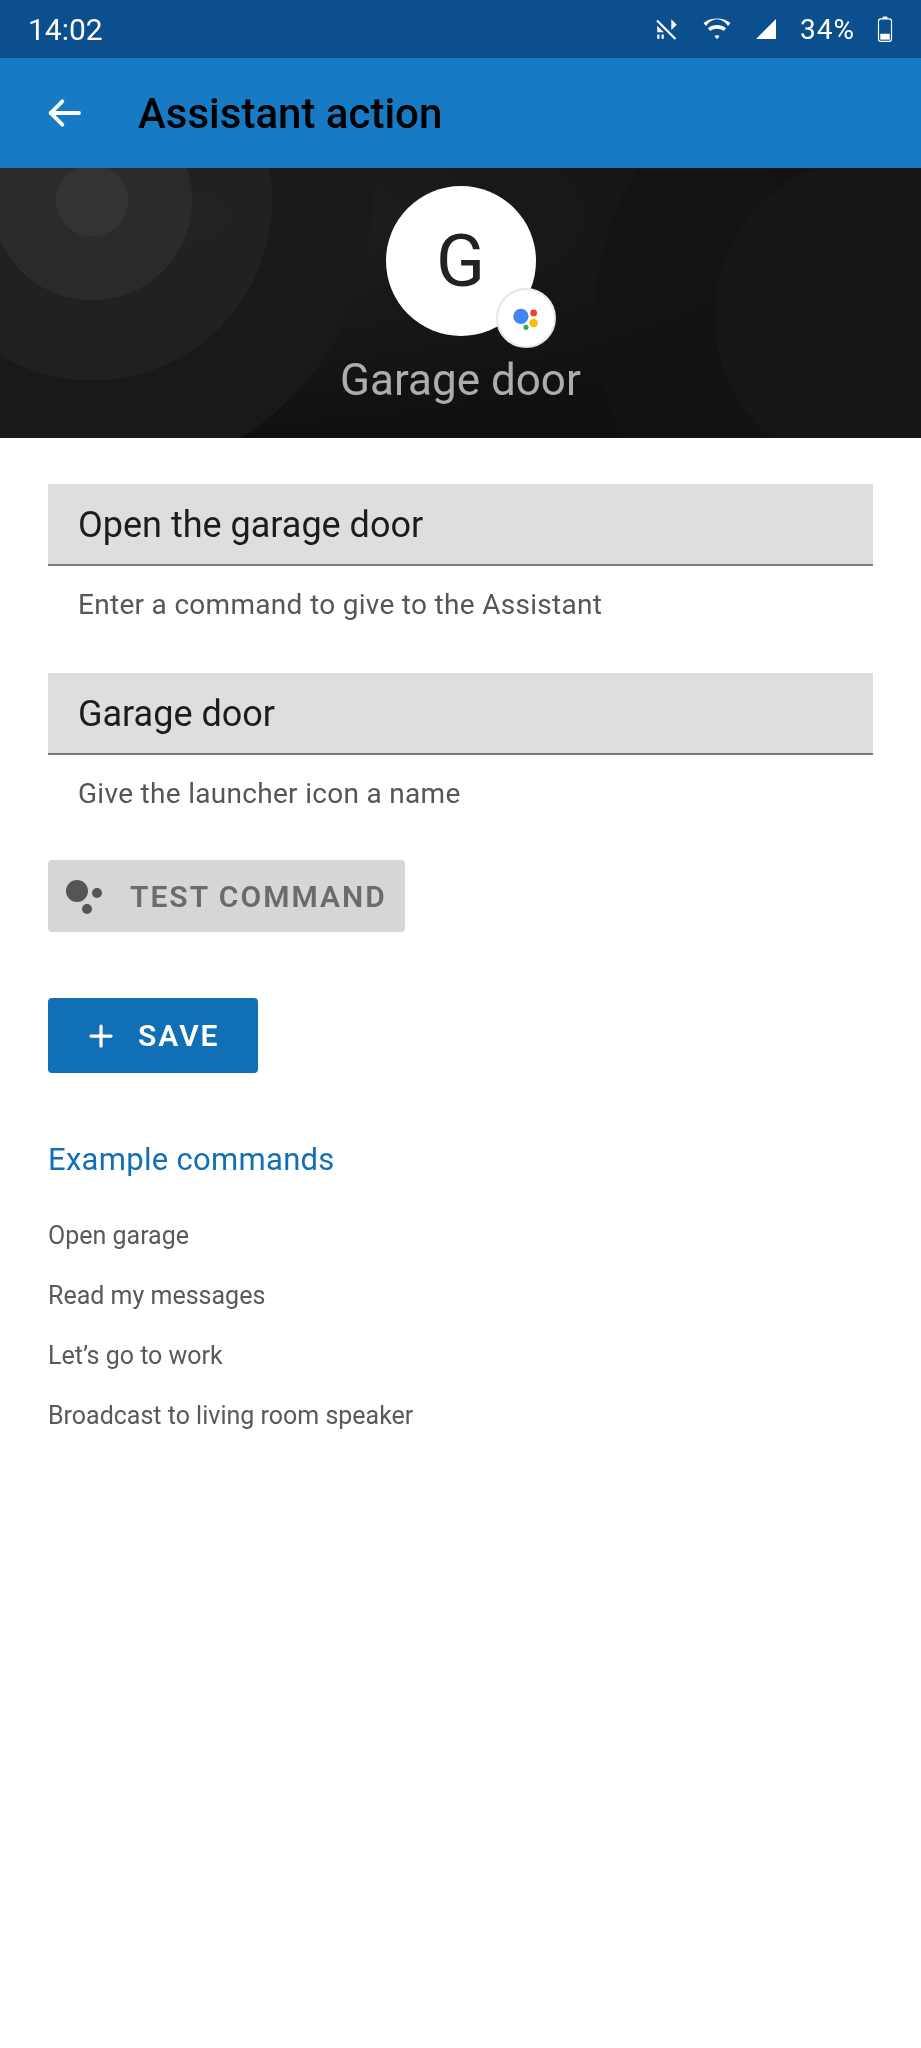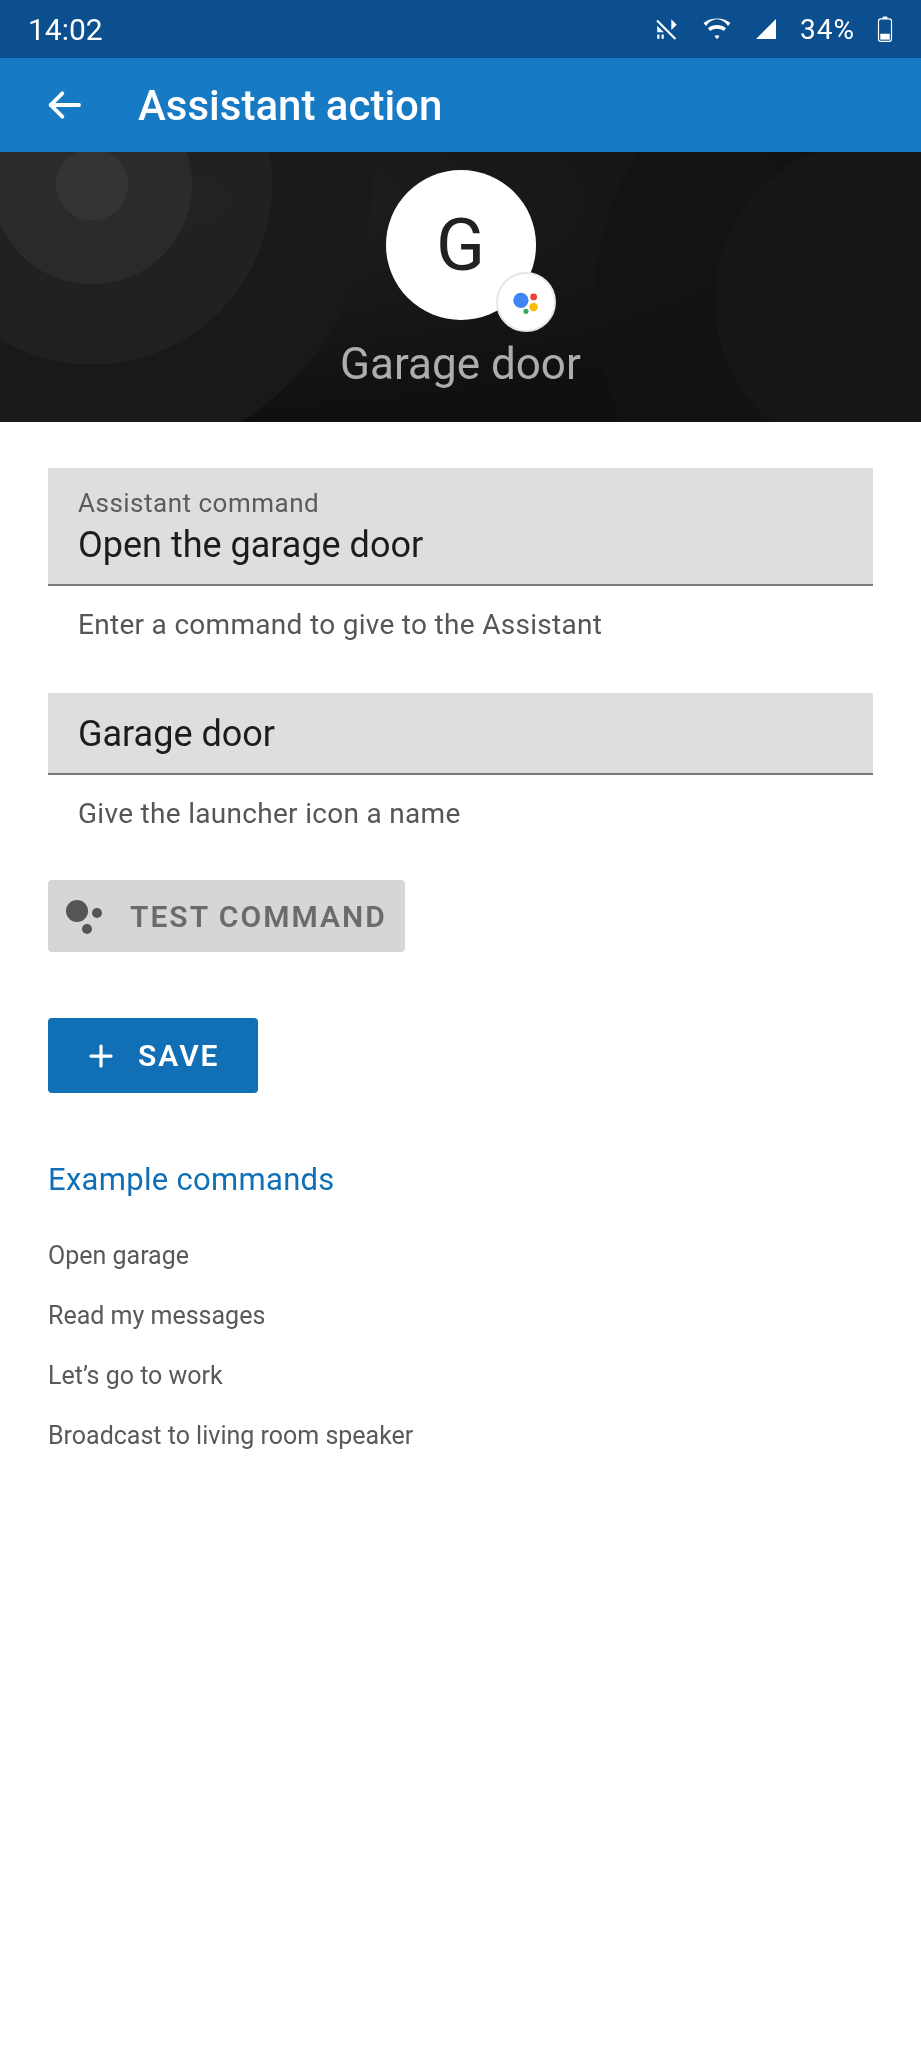--- a/index.html
+++ b/index.html
@@ -13,26 +13,26 @@
       align-items: center;
       padding: 0 28px 0 28px;
       color: #fff;
       font-size: 30px;
       font-weight: 400;
     }
     .status-right { display: flex; align-items: center; gap: 22px; font-size: 28px; }
     .status-right .pct { letter-spacing: 1px; }
 
     .app-bar {
-      height: 94px;
+      height: 110px;
       background: #167ac4;
       display: flex;
       align-items: center;
       padding: 0 36px;
-      color: #ffffff;
+      color: #000000;
     }
     .back-btn { width: 56px; height: 56px; display:flex; align-items:center; justify-content:center; margin-right: 46px; }
     .app-title { font-size: 42px; font-weight: 500; }
 
     .hero {
       height: 270px;
       background: #1b1b1b radial-gradient(ellipse at 8% 18%, #2b2b2b 0%, #222 12%, #1a1a1a 30%, #151515 50%, #101010 70%);
       position: relative;
       display: flex;
       flex-direction: column;
@@ -157,21 +157,20 @@
         <circle cx="20" cy="31" r="3" fill="#34A853"></circle>
       </svg>
     </div>
   </div>
   <div class="hero-title">Garage door</div>
 </div>
 
 <div class="content">
 
   <div class="field">
-    <div class="field-label">Assistant command</div>
     <input class="field-value" type="text" value="Open the garage door" style="">
   </div>
   <div class="helper">Enter a command to give to the Assistant</div>
 
   <div class="spacer20"></div>
 
   <div class="field">
     <input class="field-value" type="text" value="Garage door" style="">
   </div>
   <div class="helper">Give the launcher icon a name</div>

